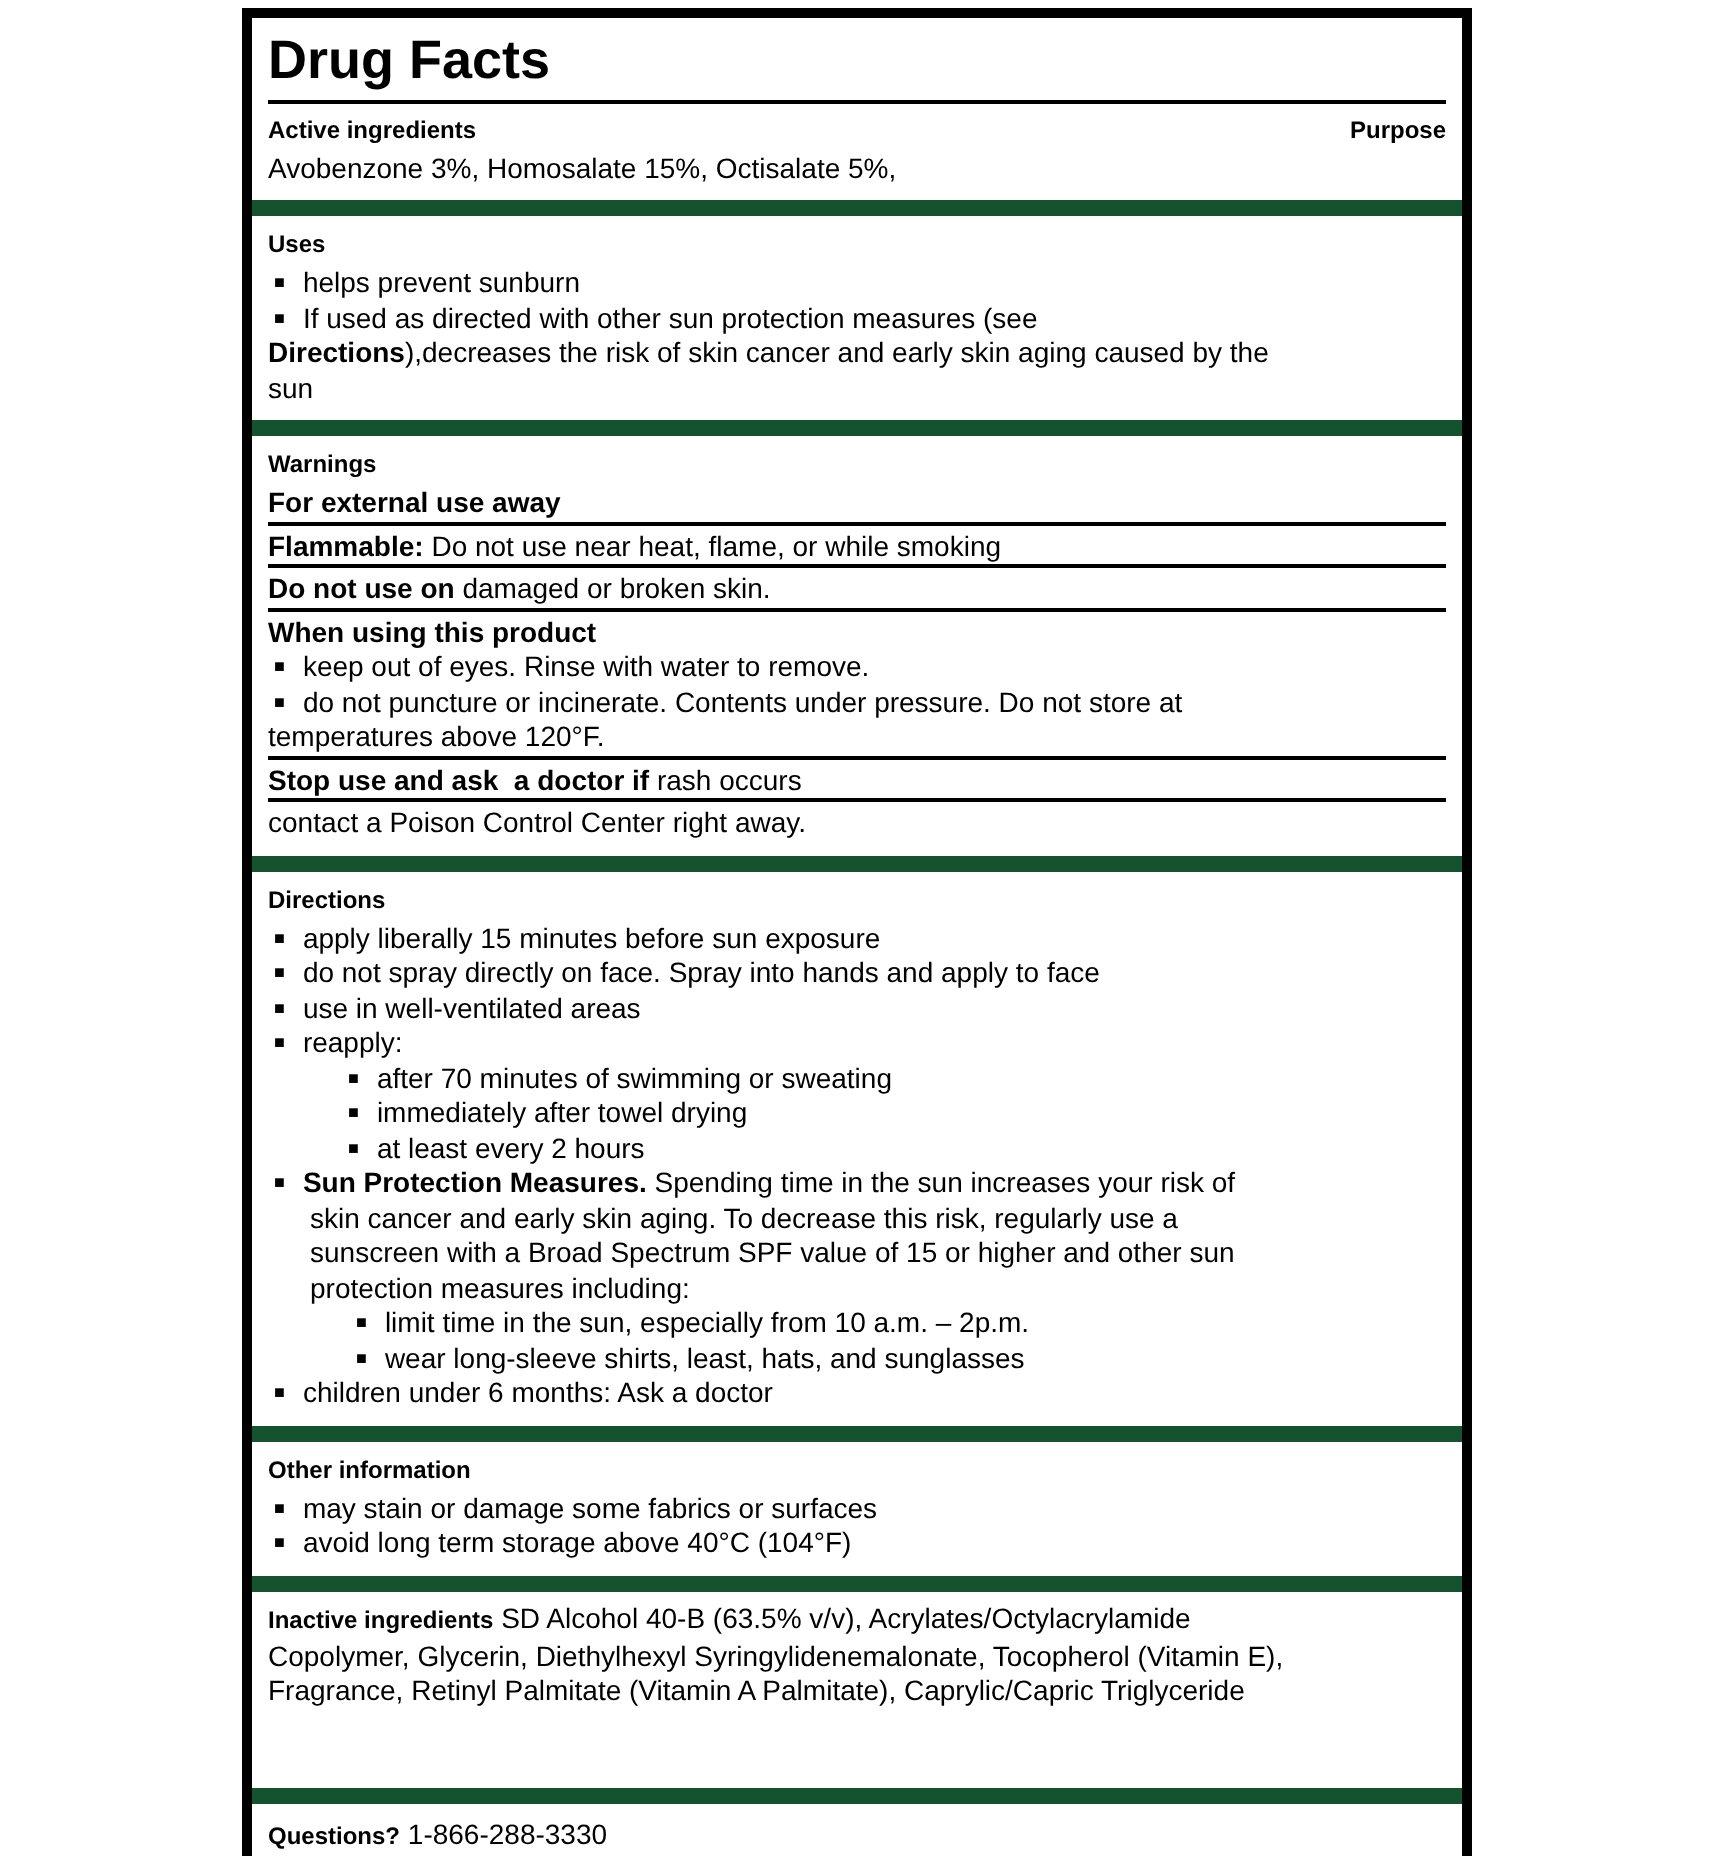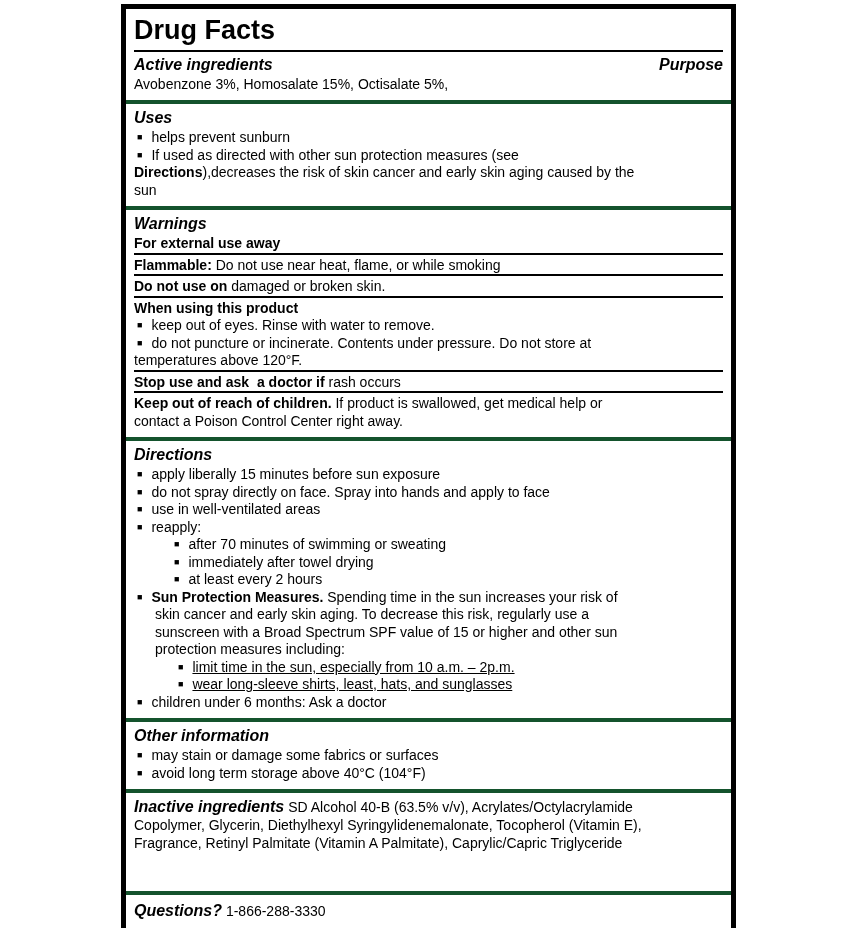--- a/index.html
+++ b/index.html
@@ -8,49 +8,49 @@
     width: 861px; height: 928px; position: relative;
     font-family: "Liberation Sans", sans-serif;
     color: #000;
     -webkit-font-smoothing: antialiased;
   }
   .label {
     position: absolute; left: 121px; top: 4px; width: 615px;
     border: 5px solid #000; background: #fff;
   }
   .label > section { padding: 4px 8px 7px 8px; }
-  .label > section + section { border-top: 4px solid #14532d; }
+  .label > section + section { border-top: 8px solid #14532d; }
 
   
   .title-sec { padding-top: 6px !important; }
   .dftitle {
     font-size: 27px; font-weight: bold; 
     line-height: 31px; letter-spacing: 0px;
   }
   .title-rule { border-top: 2px solid #000; margin: 4px 0 3px 0; height: 0; }
   .ai-header { display: flex; justify-content: space-between; }
   .hi, .sec-heading, .run.hi {
-    font-weight: bold; font-style: italic; font-size: 16px; line-height: 20px;
+    font-weight: bold; font-size: 12px; line-height: 20px;
   }
   .ai-line { font-size: 14px; line-height: 18px; }
   .ai-line2 { display: flex; font-size: 14px; line-height: 18px; }
   .leader { flex: 1; border-bottom: 2px dotted #000; margin: 0 1px 3px 1px; }
 
   
   .sec-heading { margin-bottom: 1px; }
   .row { font-size: 14px; line-height: 17.5px; }
   .row.ruled { border-bottom: 2px solid #000; margin-bottom: 2px; }
   .run { white-space: pre-wrap; }
   .run.b { font-weight: bold; }
   .blt { font-size: 9px; vertical-align: 2px; margin-right: 9px; display: inline-block; }
   .row.bullet { padding-left: 3px; }
   .row.hang  { padding-left: 3px; }
   .row.cont  { padding-left: 21px; }
   .row.sub   { padding-left: 40px; }
-  .row.sub2  { padding-left: 44px; text-decoration: underline; }
+  .row.sub2  { padding-left: 44px; }
   #sec-inactive-ingredients { padding-bottom: 39px; }
   #sec-questions { padding-bottom: 26px; padding-top: 6px; }
 </style>
 </head>
 <body>
 
 <div class="label">
   <section class="title-sec">
     <div class="dftitle">Drug Facts</div>
     <div class="title-rule"></div>
@@ -71,21 +71,20 @@
     <section id="sec-warnings">
       <div class="sec-heading">Warnings</div>
       <div class="row plain ruled"><span class="run b">For external use away</span></div>
       <div class="row plain ruled"><span class="run b">Flammable:</span><span class="run"> Do not use near heat, flame, or while smoking</span></div>
       <div class="row plain ruled"><span class="run b">Do not use on</span><span class="run"> damaged or broken skin.</span></div>
       <div class="row plain"><span class="run b">When using this product</span></div>
       <div class="row bullet"><span class="blt">■</span><span class="run">keep out of eyes. Rinse with water to remove.</span></div>
       <div class="row bullet"><span class="blt">■</span><span class="run">do not puncture or incinerate. Contents under pressure. Do not store at</span></div>
       <div class="row plain ruled"><span class="run">temperatures above 120°F.</span></div>
       <div class="row plain ruled"><span class="run b">Stop use and ask  a doctor if</span><span class="run"> rash occurs</span></div>
-      <div class="row plain"><span class="run b">Keep out of reach of children.</span><span class="run"> If product is swallowed, get medical help or</span></div>
       <div class="row plain"><span class="run">contact a Poison Control Center right away.</span></div>
     </section>
     <section id="sec-directions">
       <div class="sec-heading">Directions</div>
       <div class="row bullet"><span class="blt">■</span><span class="run">apply liberally 15 minutes before sun exposure</span></div>
       <div class="row bullet"><span class="blt">■</span><span class="run">do not spray directly on face. Spray into hands and apply to face</span></div>
       <div class="row bullet"><span class="blt">■</span><span class="run">use in well-ventilated areas</span></div>
       <div class="row bullet"><span class="blt">■</span><span class="run">reapply:</span></div>
       <div class="row sub"><span class="blt">■</span><span class="run">after 70 minutes of swimming or sweating</span></div>
       <div class="row sub"><span class="blt">■</span><span class="run">immediately after towel drying</span></div>

